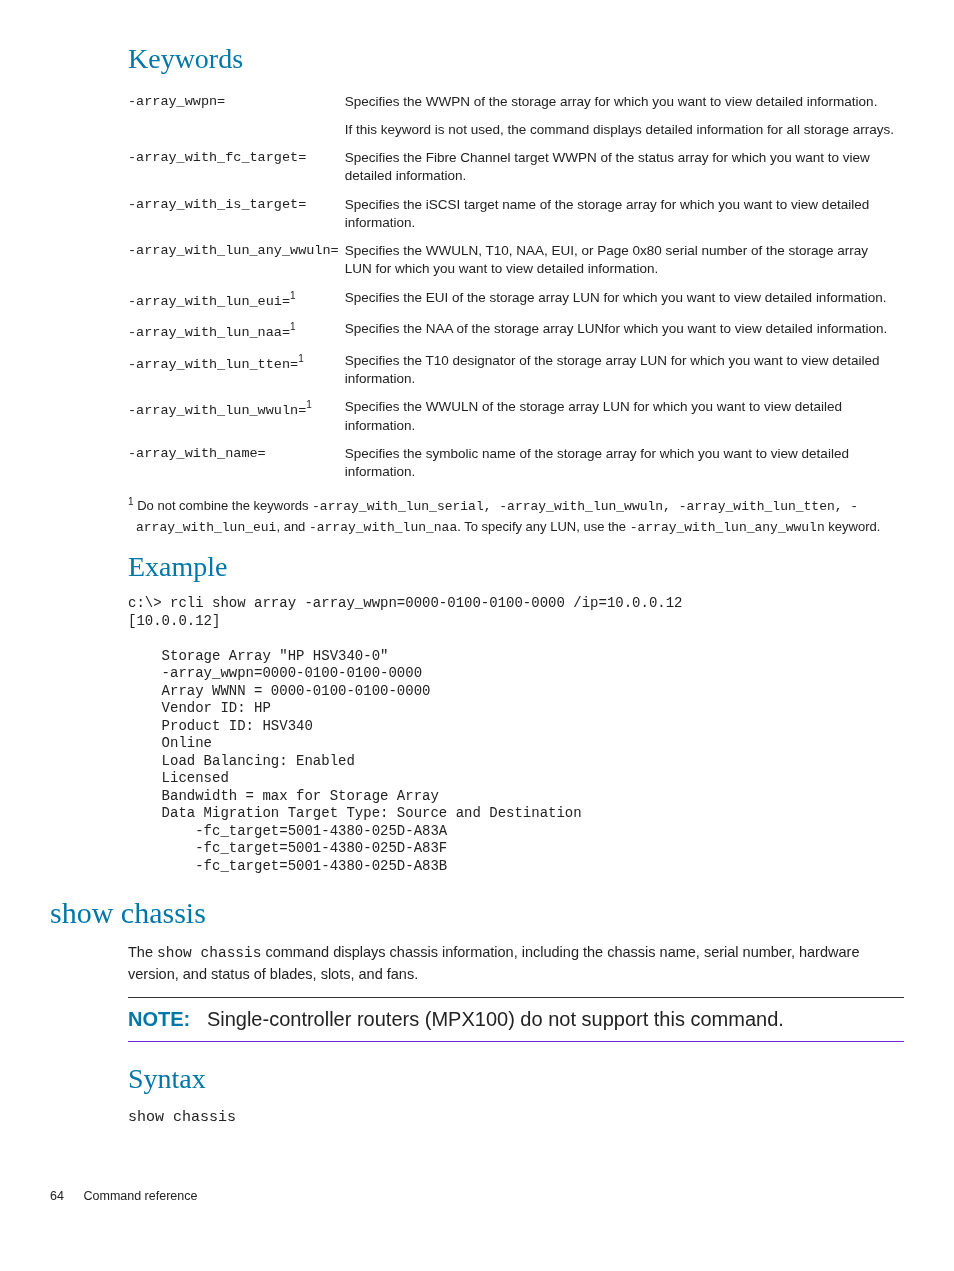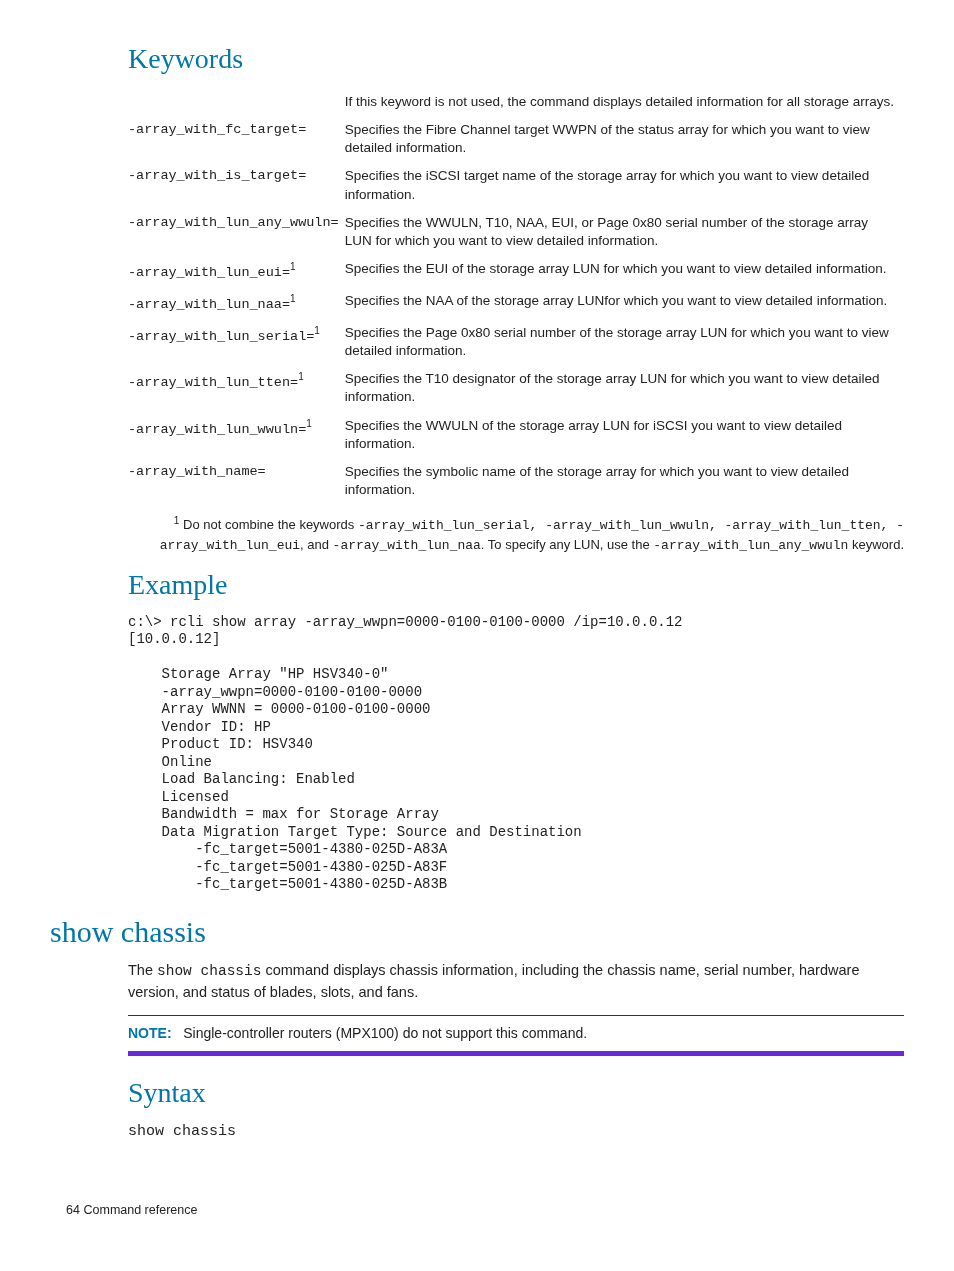--- a/index.html
+++ b/index.html
@@ -46,66 +46,69 @@
     font-size: 10px;
     vertical-align: super;
     font-family: Arial, sans-serif;
   }
   .footnote {
     margin: 8px 0 0 78px;
     font-size: 13px;
     line-height: 1.5;
     text-indent: -8px;
     padding-left: 8px;
-    text-align: right;
   }
   .footnote sup.lead { font-size: 10px; }
   .mono { font-family: "Courier New", monospace; }
   pre.example {
     font-family: "Courier New", monospace;
     font-size: 14px;
     margin: 4px 0 0 78px;
     line-height: 1.25;
     white-space: pre;
   }
   pre.example .bold { font-weight: normal; }
   .body-text {
     margin: 6px 0 0 78px;
     font-size: 14.5px;
     line-height: 1.45;
   }
   .note-block {
     margin: 12px 0 12px 78px;
     border-top: 1px solid #333;
-    border-bottom: 5px solid #6d28d9;
+    border-bottom: 1px solid #6d28d9;
     padding: 8px 0;
-    font-size: 14px;
+    font-size: 20px;
   }
   .note-label {
     color: #0077a8;
     font-weight: bold;
   }
   .syntax-code {
     font-family: "Courier New", monospace;
     font-size: 15px;
     margin: 4px 0 0 78px;
   }
   .footer {
     margin-top: 60px;
     font-size: 12.5px;
   }
-  .footer .pagenum { display: inline-block; width: 30px; text-align: right; }
+  .footer .pagenum { display: inline-block; width: 30px; }
 </style>
 </head>
 <body>
 
 <h2 class="section-heading">Keywords</h2>
 
 <table class="keywords-table">
   <tbody id="kwbody">
+      <tr>
+        <td class="kw-cell">-array_wwpn=</td>
+        <td>Specifies the WWPN of the storage array for which you want to view detailed information.</td>
+      </tr>
       <tr>
         <td class="kw-cell"></td>
         <td>If this keyword is not used, the command displays detailed information for all storage arrays.</td>
       </tr>
       <tr>
         <td class="kw-cell">-array_with_fc_target=</td>
         <td>Specifies the Fibre Channel target WWPN of the status array for which you want to view detailed information.</td>
       </tr>
       <tr>
         <td class="kw-cell">-array_with_is_target=</td>
@@ -117,30 +120,26 @@
       </tr>
       <tr>
         <td class="kw-cell">-array_with_lun_eui=<sup>1</sup></td>
         <td>Specifies the EUI of the storage array LUN for which you want to view detailed information.</td>
       </tr>
       <tr>
         <td class="kw-cell">-array_with_lun_naa=<sup>1</sup></td>
         <td>Specifies the NAA of the storage array LUNfor which you want to view detailed information.</td>
       </tr>
       <tr>
-        <td class="kw-cell">-array_with_lun_serial=<sup>1</sup></td>
-        <td>Specifies the Page 0x80 serial number of the storage array LUN for which you want to view detailed information.</td>
-      </tr>
-      <tr>
         <td class="kw-cell">-array_with_lun_tten=<sup>1</sup></td>
         <td>Specifies the T10 designator of the storage array LUN for which you want to view detailed information.</td>
       </tr>
       <tr>
         <td class="kw-cell">-array_with_lun_wwuln=<sup>1</sup></td>
-        <td>Specifies the WWULN of the storage array LUN for iSCSI you want to view detailed information.</td>
+        <td>Specifies the WWULN of the storage array LUN for which you want to view detailed information.</td>
       </tr>
       <tr>
         <td class="kw-cell">-array_with_name=</td>
         <td>Specifies the symbolic name of the storage array for which you want to view detailed information.</td>
       </tr>
     </tbody>
 </table>
 
 <div class="footnote">
   <sup class="lead">1</sup>

